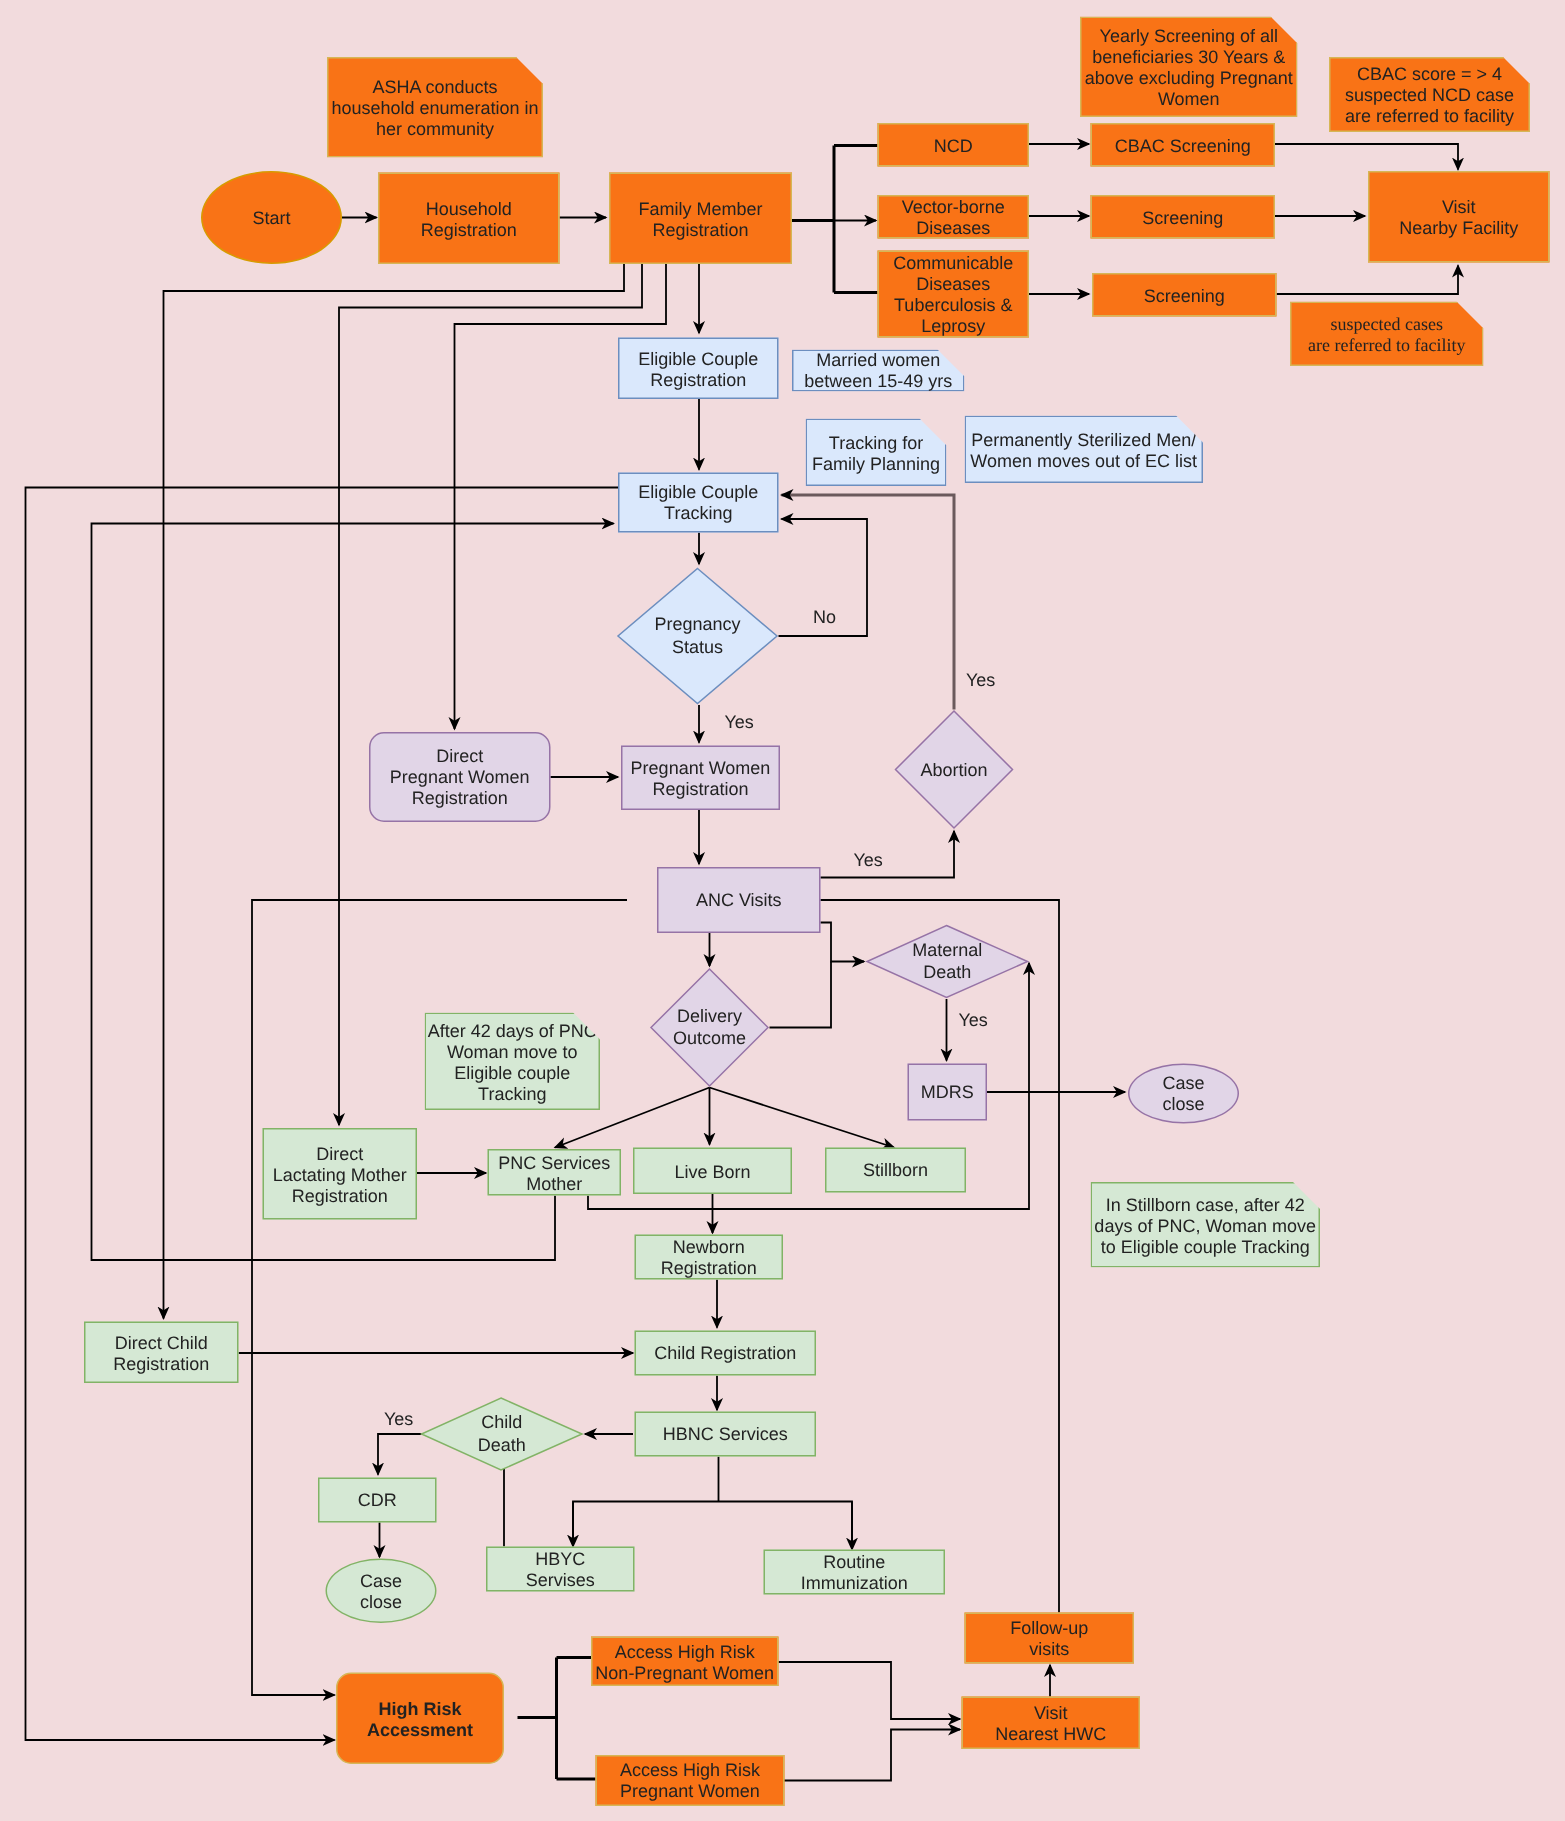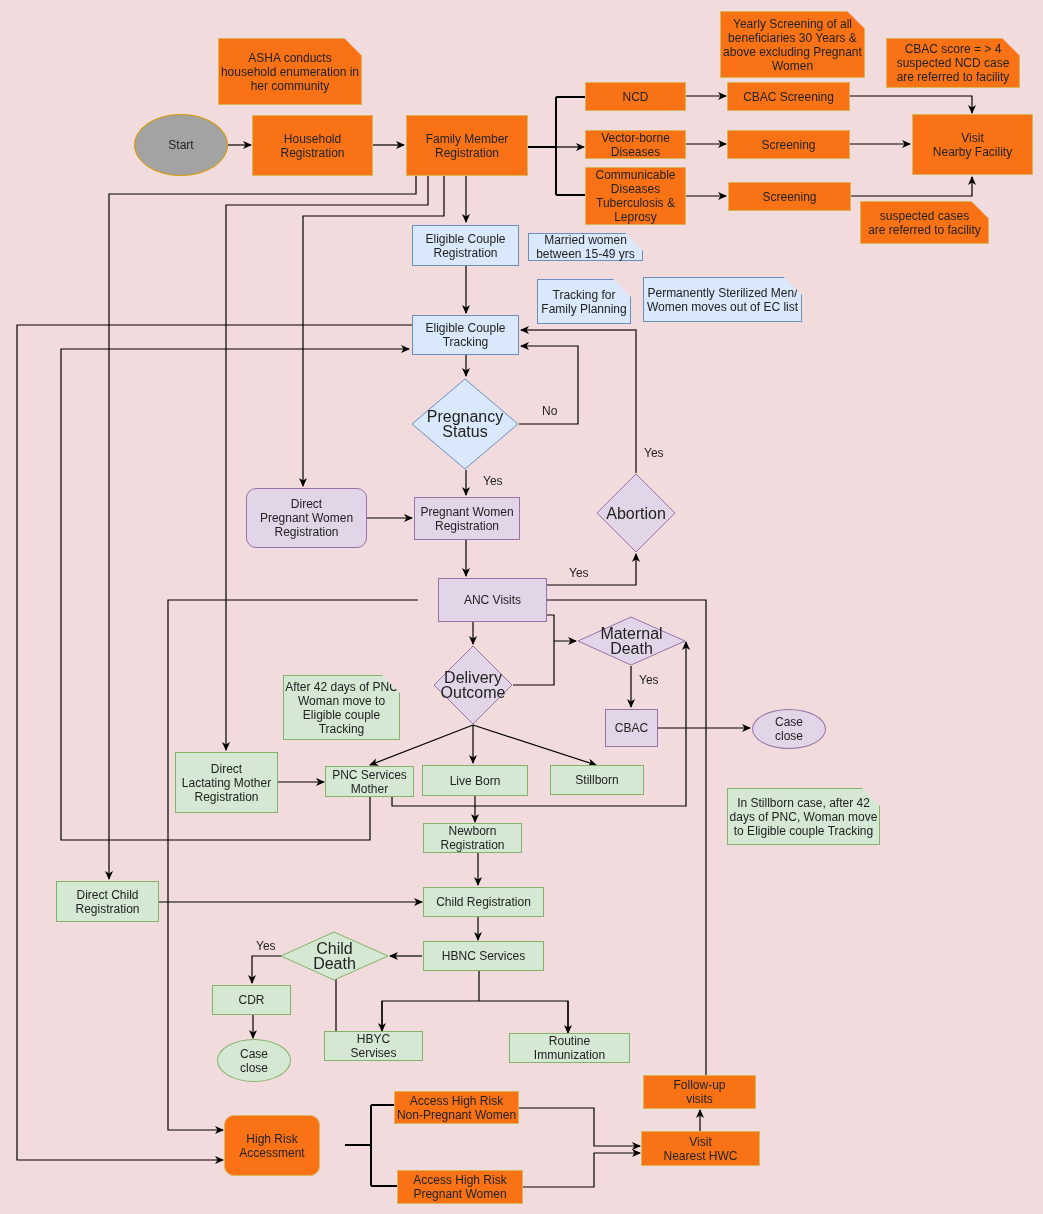--- a/index.html
+++ b/index.html
@@ -5,28 +5,28 @@
   html, body { margin:0; padding:0; }
   body { width:1043px; height:1214px; background:#f2dbdd; position:relative; overflow:hidden;
          font-family:"Liberation Sans", sans-serif; font-size:12px; color:#222; }
   svg#wires { position:absolute; left:0; top:0; width:1043px; height:1214px; }
   .node { position:absolute; box-sizing:border-box; display:flex; align-items:center; justify-content:center;
           text-align:center; line-height:14px; white-space:pre-line; font-size:12px; }
   .yellow { background:#f97316; border:1px solid #d6b656; }
   .blue { background:#dae8fc; border:1px solid #6c8ebf; }
   .purple { background:#e1d5e7; border:1px solid #9673a6; }
   .green { background:#d5e8d4; border:1px solid #82b366; }
-  .orange { background:#a3a3a3; border:1px solid #d79b00; }
+  .orange { background:#f97316; border:1px solid #d79b00; }
   .rounded { border-radius:10px; }
   .ellipse { border-radius:50%; }
   .note { clip-path: polygon(0 0, calc(100% - 18px) 0, 100% 18px, 100% 100%, 0 100%); }
   .diamond { position:absolute; }
   .diamond svg { position:absolute; left:0; top:0; width:100%; height:100%; overflow:visible; }
   .diamond .lbl { position:absolute; inset:0; display:flex; align-items:center; justify-content:center;
-                  text-align:center; white-space:pre-line; line-height:15px; font-size:16px; }
+                  text-align:center; white-space:pre-line; line-height:15px; font-size:12px; }
   .edge-label { position:absolute; font-size:12px; color:#222; }
 </style>
 </head>
 <body>
 
 <svg id="wires">
   <defs>
     <marker id="ah" markerWidth="10" markerHeight="10" refX="8" refY="4" orient="auto" markerUnits="userSpaceOnUse">
       <path d="M0,0 L9,4 L0,8 L2.5,4 z" fill="#000"></path>
     </marker>
@@ -93,21 +93,21 @@
 <div class="node yellow note" style="left:218px;top:38px;width:144px;height:67px;">ASHA conducts
 household enumeration in
 her community</div>
 <div class="node yellow note" style="left:720px;top:11px;width:145px;height:67px;">Yearly Screening of all
 beneficiaries 30 Years &amp;
 above excluding Pregnant
 Women</div>
 <div class="node yellow note" style="left:886px;top:38px;width:134px;height:50px;">CBAC score = &gt; 4
 suspected NCD case
 are referred to facility</div>
-<div class="node yellow note" style="left:860px;top:201px;width:129px;height:43px;">suspected cases
+<div class="node yellow note" style="left:860px;top:201px;width:129px;height:43px;font-family:Liberation Serif, serif;">suspected cases
 are referred to facility</div>
 <div class="node blue note" style="left:528px;top:233px;width:115px;height:28px;">Married women
 between 15-49 yrs</div>
 <div class="node blue note" style="left:537px;top:279px;width:94px;height:45px;">Tracking for
 Family Planning</div>
 <div class="node blue note" style="left:643px;top:277px;width:159px;height:45px;">Permanently Sterilized Men/
 Women moves out of EC list</div>
 <div class="node green note" style="left:283px;top:675px;width:117px;height:65px;">After 42 days of PNC
 Woman move to
 Eligible couple
@@ -171,21 +171,21 @@
 </div>
 
 <div class="diamond" style="left:433px;top:645px;width:80px;height:80px;">
   <svg viewBox="0 0 80 80" preserveAspectRatio="none">
       <polygon points="40,1 79,40 40,79 1,40" fill="#e1d5e7" stroke="#9673a6"></polygon>
     </svg>
   <div class="lbl">Delivery
 Outcome</div>
 </div>
 
-<div class="node purple" style="left:605px;top:709px;width:53px;height:38px;">CBAC</div>
+<div class="node purple" style="left:605px;top:709px;width:53px;height:38px;">MDRS</div>
 <div class="node purple ellipse" style="left:752px;top:709px;width:74px;height:40px;">Case
 close</div>
 
 <div class="node green" style="left:175px;top:752px;width:103px;height:61px;">Direct
 Lactating Mother
 Registration</div>
 <div class="node green" style="left:325px;top:766px;width:89px;height:31px;">PNC Services
 Mother</div>
 <div class="node green" style="left:422px;top:765px;width:106px;height:31px;">Live Born</div>
 <div class="node green" style="left:550px;top:765px;width:94px;height:30px;">Stillborn</div>
@@ -204,21 +204,21 @@
 </div>
 
 <div class="node green" style="left:212px;top:985px;width:79px;height:30px;">CDR</div>
 <div class="node green ellipse" style="left:217px;top:1039px;width:74px;height:43px;">Case
 close</div>
 <div class="node green" style="left:324px;top:1031px;width:99px;height:30px;">HBYC
 Servises</div>
 <div class="node green" style="left:509px;top:1033px;width:121px;height:30px;">Routine
 Immunization</div>
 
-<div class="node yellow rounded" style="left:224px;top:1115px;width:96px;height:61px;">High Risk
+<div class="node yellow rounded" style="left:224px;top:1115px;width:112px;height:61px;font-weight:bold;">High Risk
 Accessment</div>
 <div class="node yellow" style="left:394px;top:1091px;width:125px;height:33px;">Access High Risk
 Non-Pregnant Women</div>
 <div class="node yellow" style="left:397px;top:1170px;width:126px;height:34px;">Access High Risk
 Pregnant Women</div>
 <div class="node yellow" style="left:641px;top:1131px;width:119px;height:35px;">Visit
 Nearest HWC</div>
 <div class="node yellow" style="left:643px;top:1075px;width:113px;height:34px;">Follow-up
 visits</div>
 

